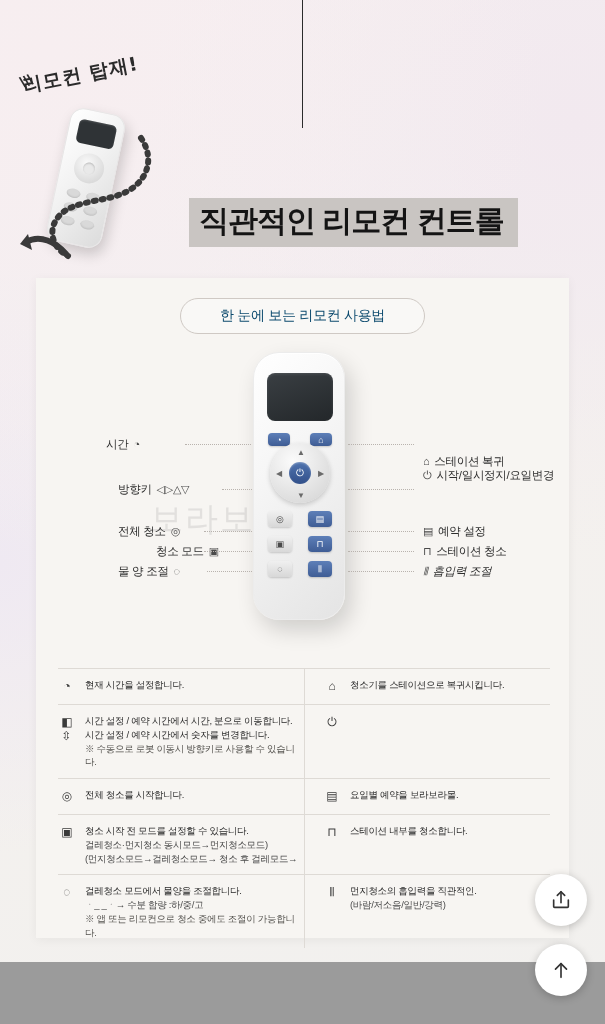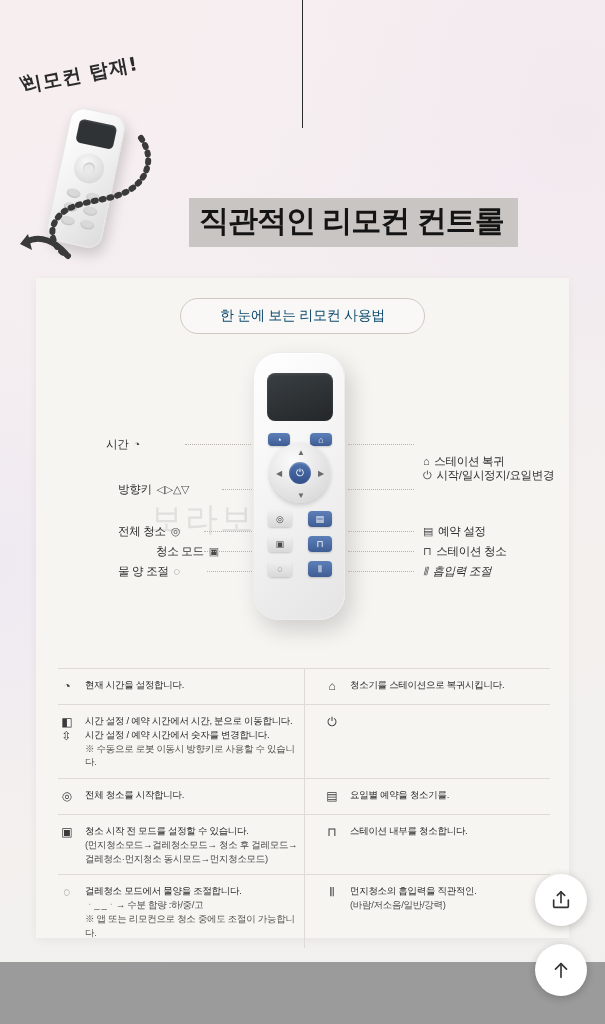--- a/index.html
+++ b/index.html
@@ -360,30 +360,30 @@
 
       <div class="lg-cell">
         <div class="lg-icon">◎</div>
         <div class="lg-text">
           <div>전체 청소를 시작합니다.</div>
         </div>
       </div>
       <div class="lg-cell rightcol">
         <div class="lg-icon">▤</div>
         <div class="lg-text">
-          <div>요일별 예약을 청소기를.</div>
+          <div>요일별 예약을 보라보라몰.</div>
         </div>
       </div>
 
       <div class="lg-cell">
         <div class="lg-icon">▣</div>
         <div class="lg-text">
           <div>청소 시작 전 모드를 설정할 수 있습니다.</div>
+          <div class="sub">걸레청소·먼지청소 동시모드→먼지청소모드)</div>
           <div class="sub">(먼지청소모드→걸레청소모드→ 청소 후 걸레모드→</div>
-          <div class="sub">걸레청소·먼지청소 동시모드→먼지청소모드)</div>
         </div>
       </div>
       <div class="lg-cell rightcol">
         <div class="lg-icon">⊓</div>
         <div class="lg-text">
           <div>스테이션 내부를 청소합니다.</div>
         </div>
       </div>
 
       <div class="lg-cell">

